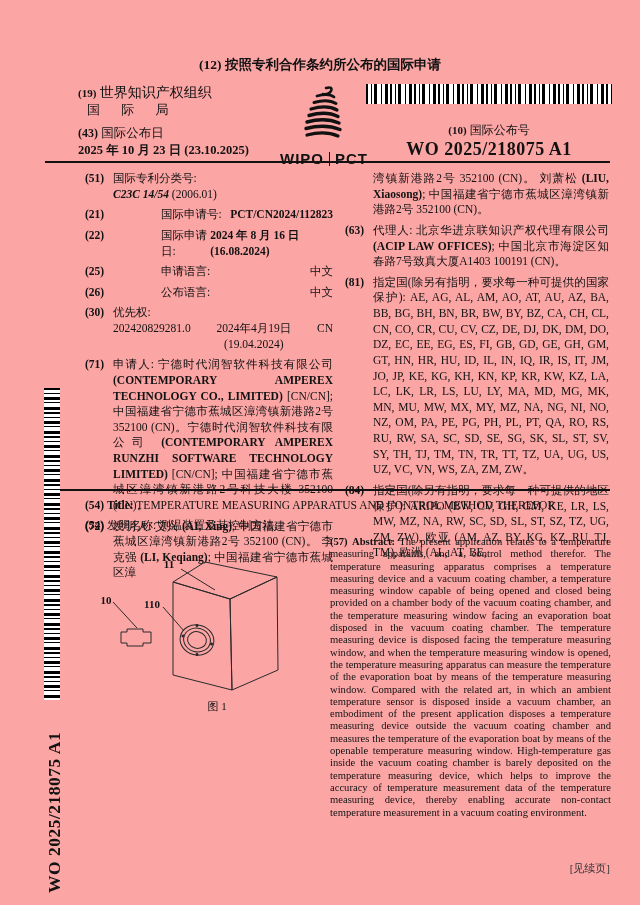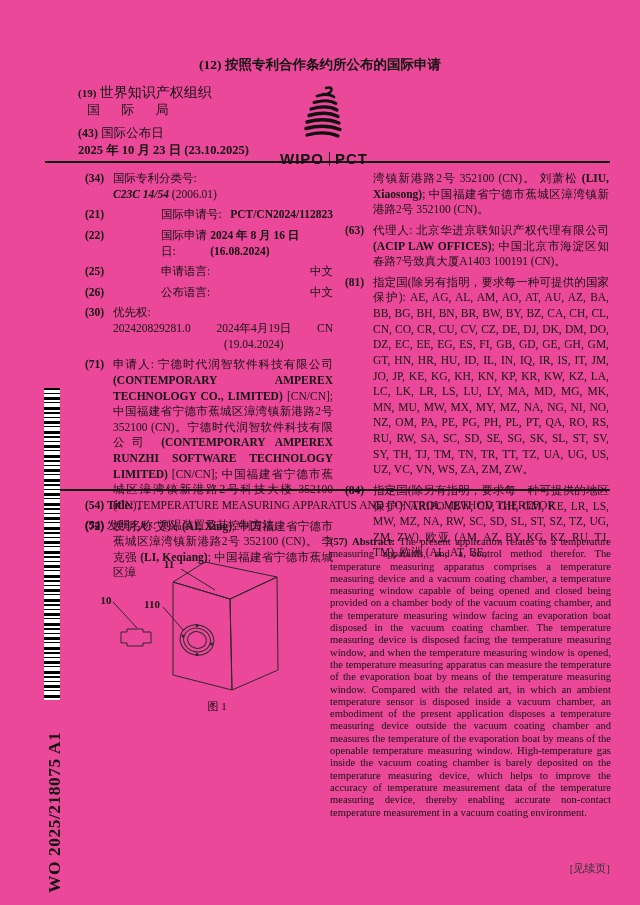--- a/index.html
+++ b/index.html
@@ -1,16 +1,16 @@
 <!DOCTYPE html>
 <html><head>
 <meta charset="utf-8">
 <style>
   html,body{margin:0;padding:0;background:#e8e8e8;}
-  .page{position:relative;width:640px;height:905px;background:#ec4899;margin:0 auto;
+  .page{position:relative;width:640px;height:905px;background:#fca5a5;margin:0 auto;
         font-family:"Liberation Serif","DejaVu Serif",serif;color:#121212;overflow:hidden;}
   .b{font-weight:bold;}
   .bi{font-weight:bold;font-style:italic;}
   
   .pub-type{position:absolute;top:56px;left:0;width:640px;text-align:center;font-weight:bold;font-size:13.5px;}
   .hdr-left{position:absolute;top:84px;left:78px;width:200px;text-align:left;line-height:1.3;}
   .org-name{font-size:14px;}
   .org-name .num{font-size:11px;font-weight:bold;}
   .org-bureau{font-size:13px;letter-spacing:9px;margin-left:9px;}
   .pub-date-label{font-size:12.5px;margin-top:6px;}
@@ -82,26 +82,31 @@
         </g>
       </svg>
     </span>
     <div class="logo-text">
       <span>WIPO</span>
       <span class="logo-sep"></span>
       <span>PCT</span>
     </div>
   </div>
 
+  <div class="hdr-right">
+    <div class="barcode-top"></div>
+    <div class="pub-num-label"><span class="num">(10)</span> <span>国际公布号</span></div>
+    <div class="pub-num-value">WO 2025/218075 A1</div>
+  </div>
 
   <div class="rule1"></div>
 
   <div class="col col-left">
     <div class="field">
-      <span class="num">(34)</span>
+      <span class="num">(51)</span>
       <span>国际专利分类号:</span><br>
       <span class="bi">C23C 14/54</span><span> (2006.01)</span>
     </div>
     <div class="field">
       <span class="num">(21)</span>
       <div class="kv">
           <span>国际申请号:</span>
           <span class="b">PCT/CN2024/112823</span>
         </div>
     </div>

